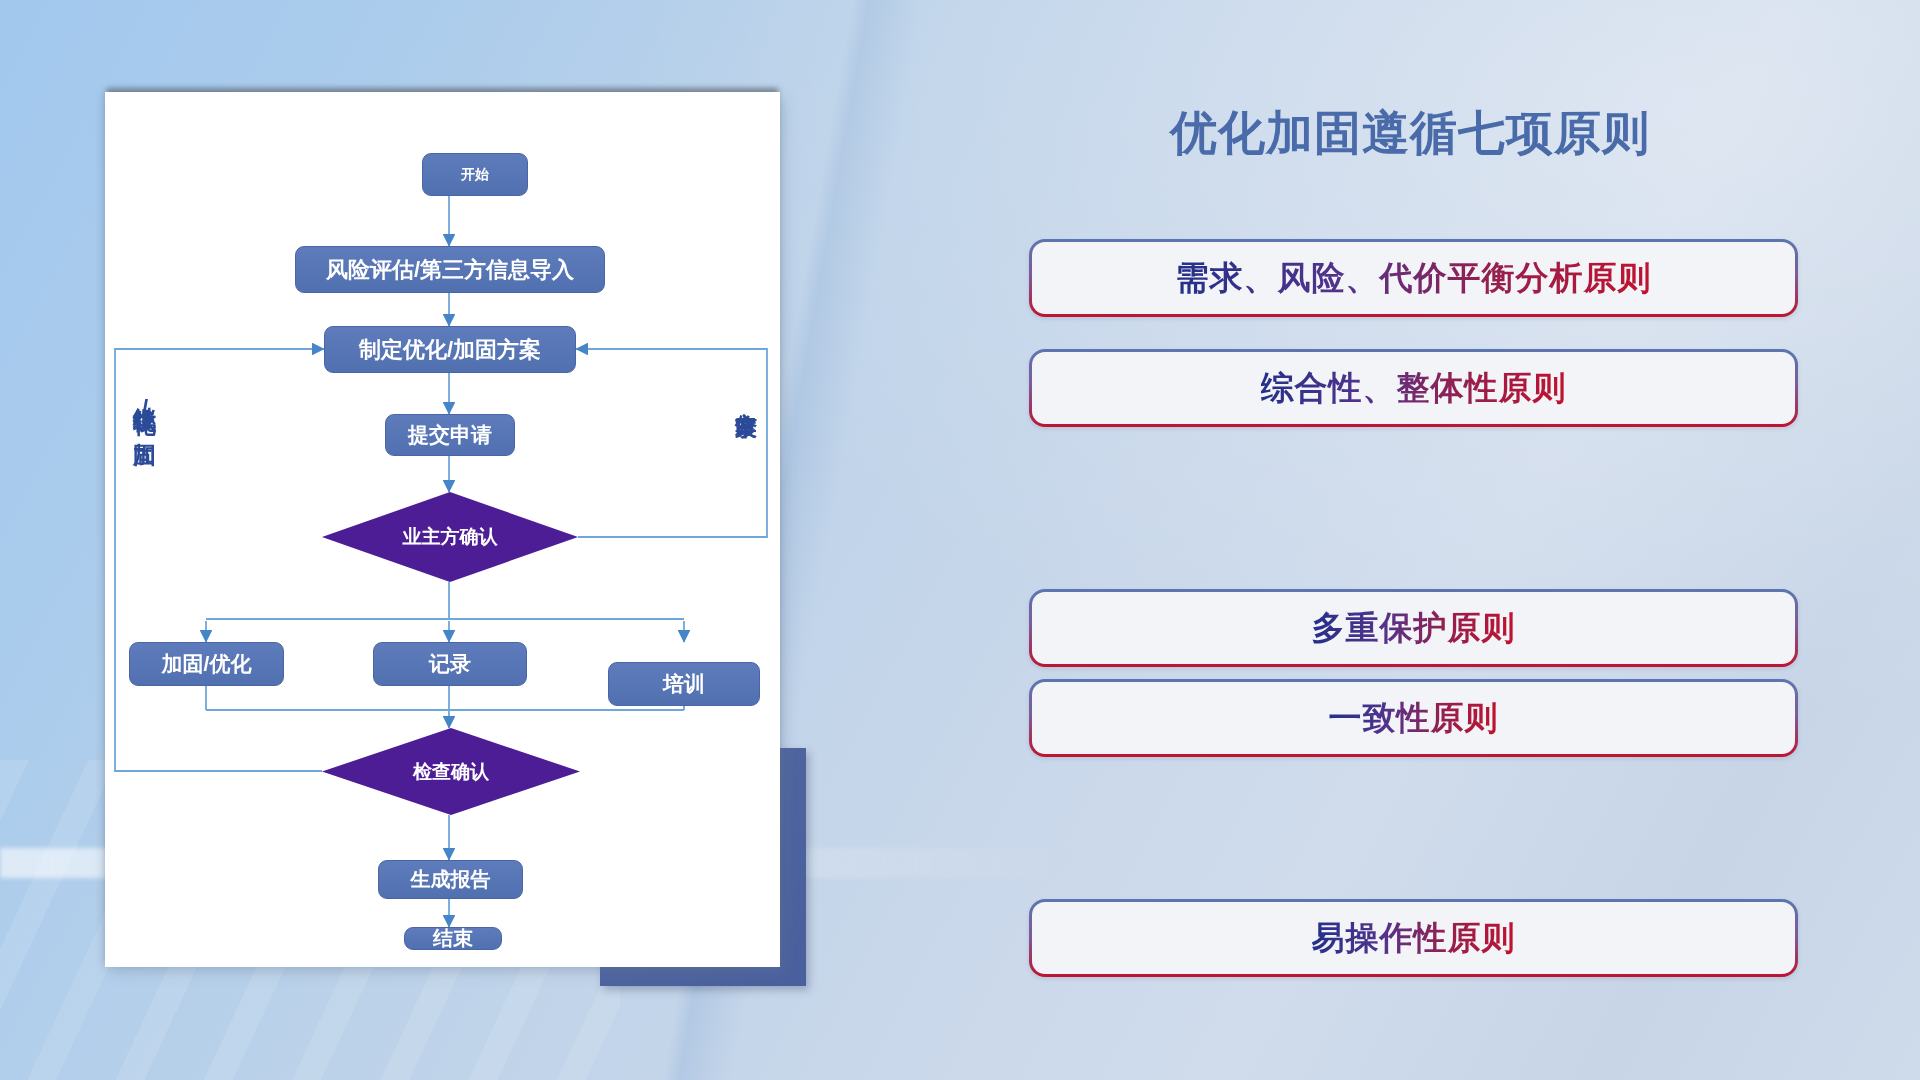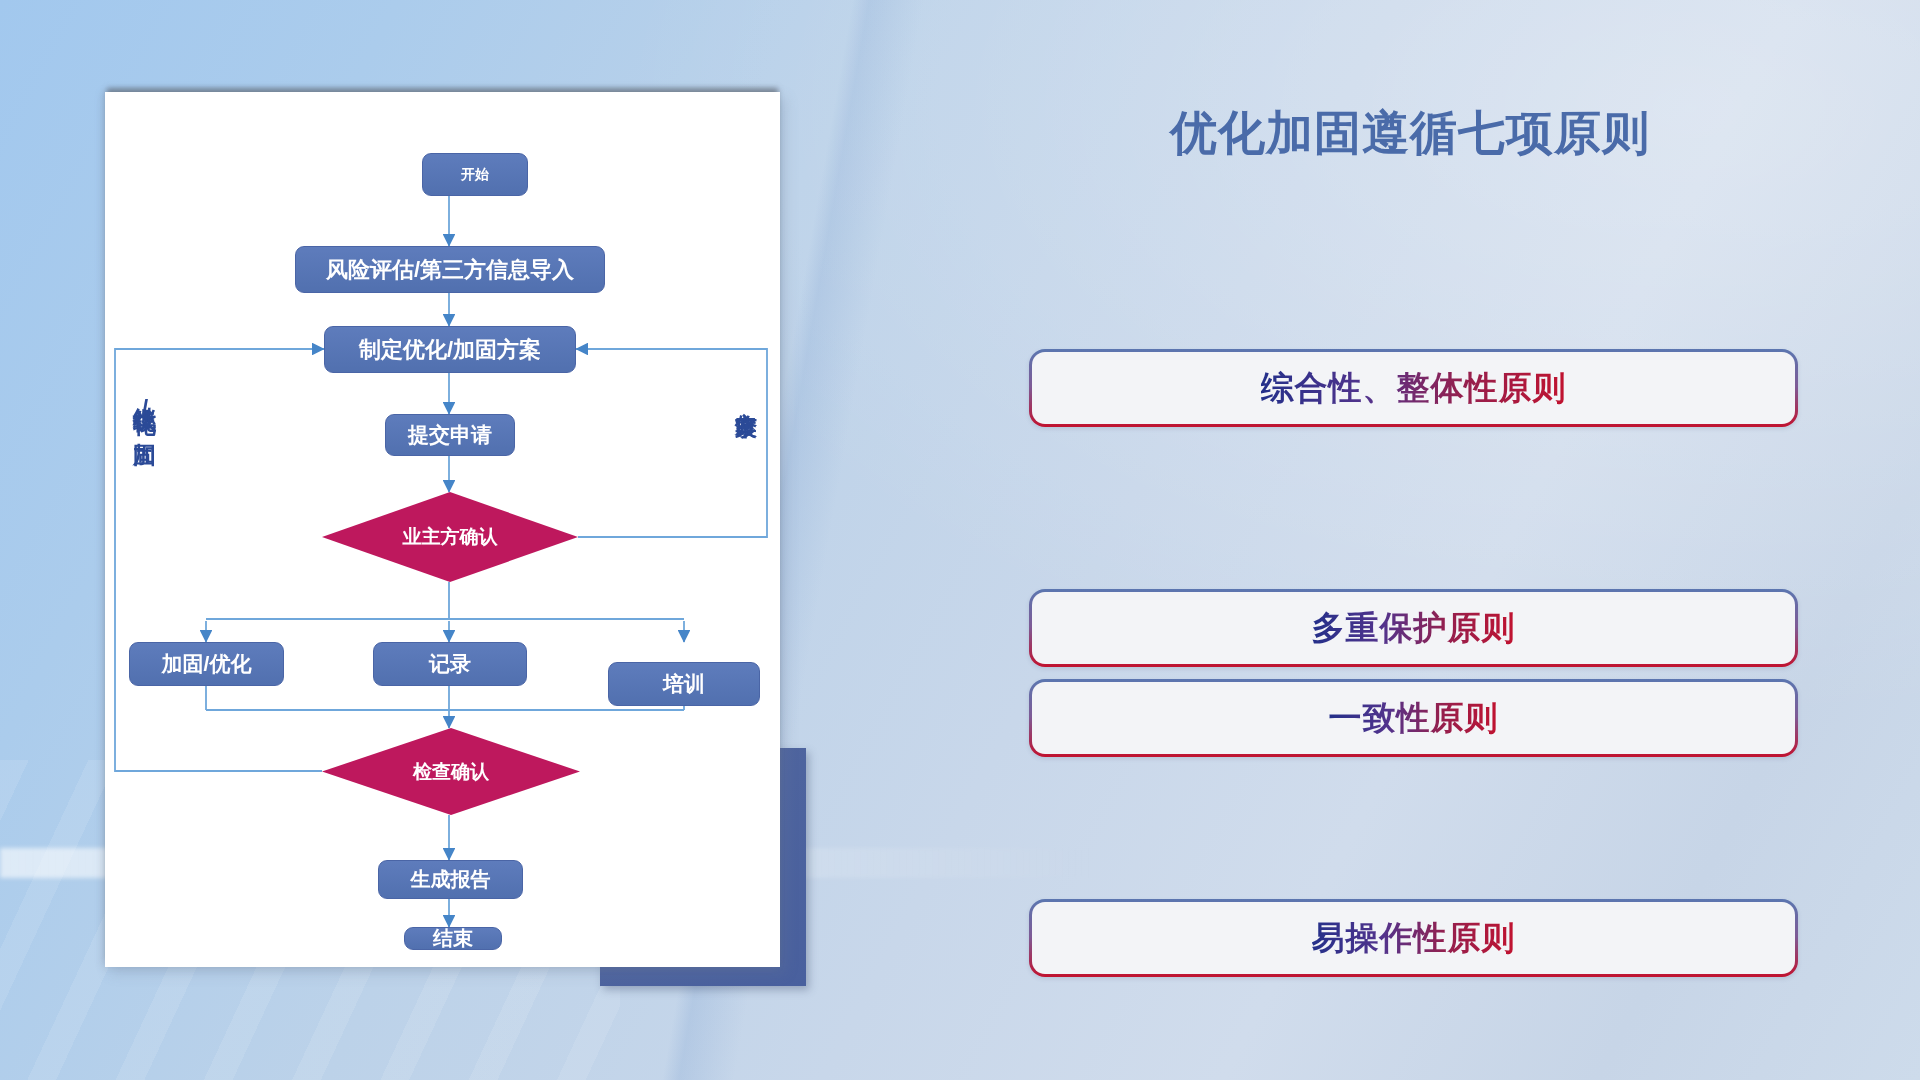--- a/index.html
+++ b/index.html
@@ -22,21 +22,21 @@
 
   
   .card { position:absolute; left:105px; top:92px; width:675px; height:875px; background:#ffffff;
     box-shadow:0 -6px 5px -2px rgba(96,105,117,.68), -3px 0 7px rgba(115,128,148,.22), 5px 6px 12px rgba(108,124,150,.25); }
   .connectors { position:absolute; left:0; top:0; width:675px; height:875px; }
 
   .node { position:absolute; display:flex; align-items:center; justify-content:center;
     background:linear-gradient(180deg,#5e7cbc 0%,#5170af 100%); border:1px solid #4a65a6;
     border-radius:9px; color:#fff; font-weight:bold; white-space:nowrap; }
   .diamond { position:absolute; display:flex; align-items:center; justify-content:center;
-    background:#be185d; color:#fff; font-weight:bold; white-space:nowrap;
+    background:#4c1d95; color:#fff; font-weight:bold; white-space:nowrap;
     clip-path:polygon(50% 0,100% 50%,50% 100%,0 50%); }
   .vlabel { position:absolute; writing-mode:vertical-rl; text-orientation:upright;
     color:#2b4a97; font-weight:bold; letter-spacing:2px; line-height:1; }
 
   
   .title { position:absolute; left:1020px; top:102px; width:780px; text-align:center;
     font-size:47px; font-weight:bold; color:#4a6ba9; letter-spacing:1px; }
   .pbox { position:absolute; left:1029px; width:769px; height:78px; border-radius:16px;
     border:3px solid transparent;
     background:linear-gradient(#f3f4f7,#f3f4f7) padding-box,
@@ -92,20 +92,23 @@
     <div class="diamond" style="left:217px;top:636px;width:258px;height:87px;font-size:19px;">检查确认</div>
     <div class="node" style="left:273px;top:768px;width:145px;height:39px;font-size:20px;">生成报告</div>
     <div class="node" style="left:299px;top:835px;width:98px;height:23px;font-size:20px;">结束</div>
 
     <div class="vlabel" style="left:28px;top:296px;font-size:23px;">继续优化/加固</div>
     <div class="vlabel" style="left:630px;top:302px;font-size:22px;">方案修改</div>
   </div>
 
   <h1 class="title">优化加固遵循七项原则</h1>
 
+  <div class="pbox" style="top:239px;">
+    <span class="ptext">需求、风险、代价平衡分析原则</span>
+  </div>
   <div class="pbox" style="top:349px;">
     <span class="ptext">综合性、整体性原则</span>
   </div>
   <div class="pbox" style="top:589px;justify-content:center;">
     <span class="ptext">多重保护原则</span>
   </div>
   <div class="pbox" style="top:679px;">
     <span class="ptext">一致性原则</span>
   </div>
   <div class="pbox" style="top:899px;">

